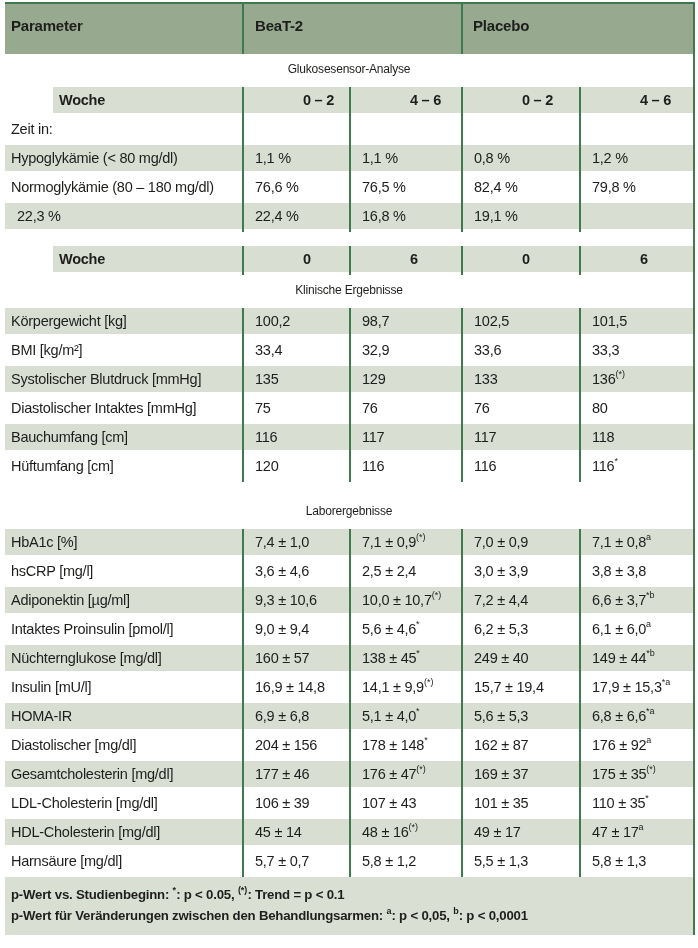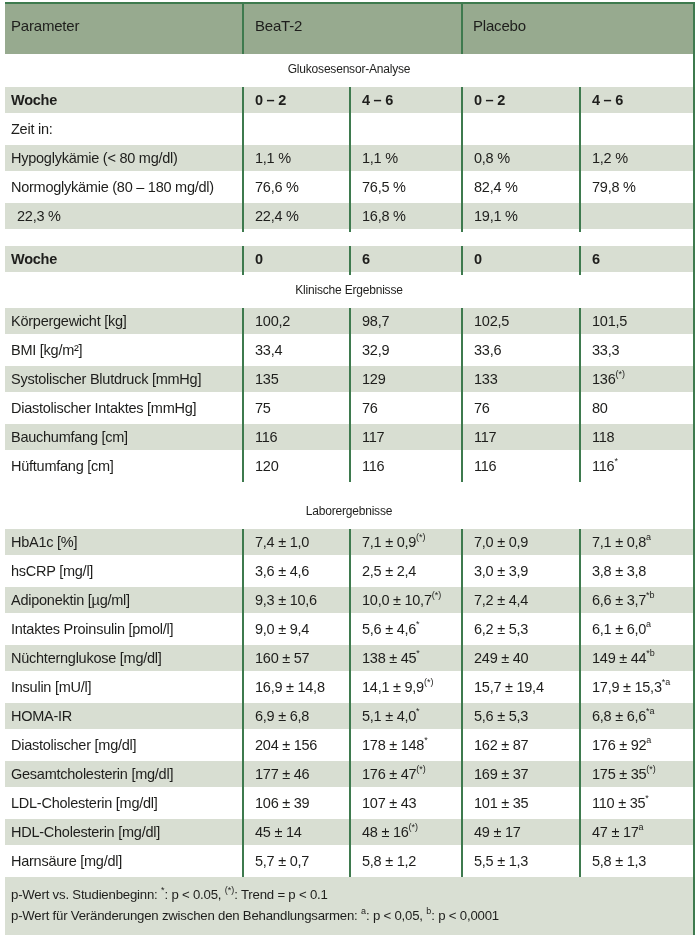--- a/index.html
+++ b/index.html
@@ -2,32 +2,32 @@
 <html style="--line: #3e7a4e; --hdr: #97aa8f; --rowg: #d8ded2; --foot: #d9dfd3; --txt: #1e1e1c;"><head>
 <meta charset="utf-8">
 <style>
   :root{
     --line:#3e7a4e; --hdr:#97aa8f; --rowg:#d8ded2; --foot:#d9dfd3; --txt:#1e1e1c;
   }
   html,body{margin:0;padding:0;}
   body{width:698px;height:948px;background:#ffffff;font-family:"Liberation Sans",sans-serif;color:var(--txt);}
   .table-wrap{position:absolute;left:5px;top:2px;width:688px;border-right:2px solid var(--line);}
   .header-row{position:relative;display:grid;grid-template-columns:238px 218px auto;background:var(--hdr);height:50px;border-top:2px solid var(--line);}
-  .hcell{padding-top:13px;padding-left:12px;font-weight:normal;font-size:15px;letter-spacing:-0.2px;}
+  .hcell{padding-top:13px;padding-left:12px;font-weight:bold;font-size:15px;letter-spacing:-0.2px;}
   .hcell.lbl{padding-left:6px;}
   .vline{position:absolute;top:0;bottom:0;width:2px;background:var(--line);}
   .block{position:relative;overflow:hidden;}
   .row{display:grid;grid-template-columns:238px 107px 112px 118px 113px;height:26px;margin-bottom:3px;align-items:center;font-size:14.5px;letter-spacing:-0.25px;}
   .row.g{background:var(--rowg);}
-  .row.bold{font-weight:bold;}
+  .row.bold{font-weight:bold;margin-left:48px;}
   .row>div{padding-left:12px;white-space:nowrap;}
   .row>div.lbl{padding-left:6px;}
   .title{height:30px;margin-bottom:3px;display:flex;align-items:center;justify-content:center;font-size:12px;letter-spacing:-0.2px;background:#ffffff;}
   .gap{height:14px;background:#ffffff;}
-  .foot{background:var(--foot);padding:7px 20px 8px 6px;font-size:13.2px;line-height:1.62;letter-spacing:-0.2px;}
+  .foot{background:var(--foot);padding:7px 20px 8px 6px;font-size:13.2px;line-height:1.62;letter-spacing:-0.2px;font-weight:bold;}
   sup{font-size:9px;position:relative;top:-1px;line-height:0;vertical-align:super;letter-spacing:0;}
 </style>
 </head>
 <body>
 
 <div class="table-wrap">
   <div class="header-row">
     <div class="hcell lbl">Parameter</div>
     <div class="hcell">BeaT-2</div>
     <div class="hcell">Placebo</div>

